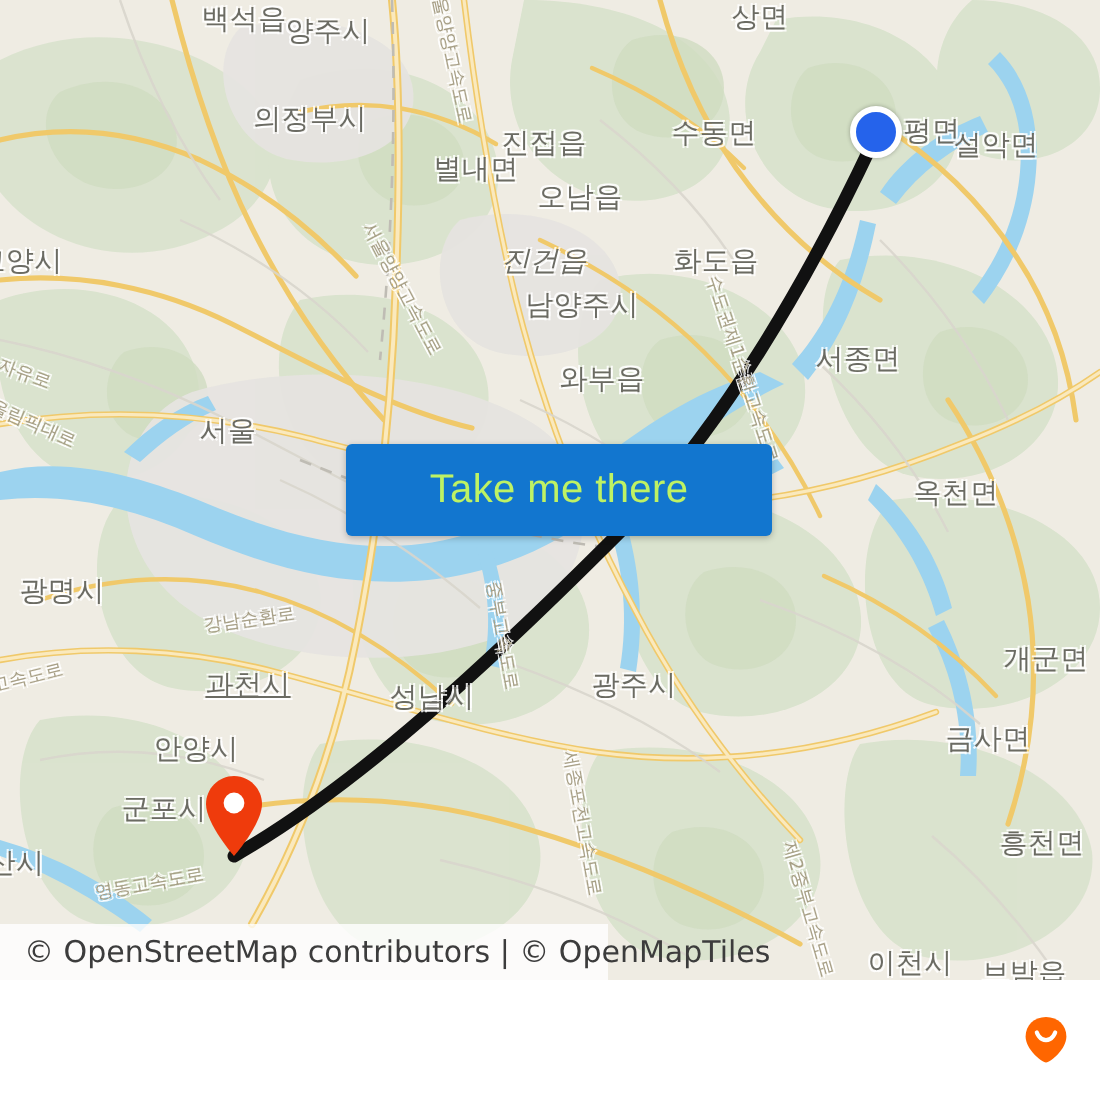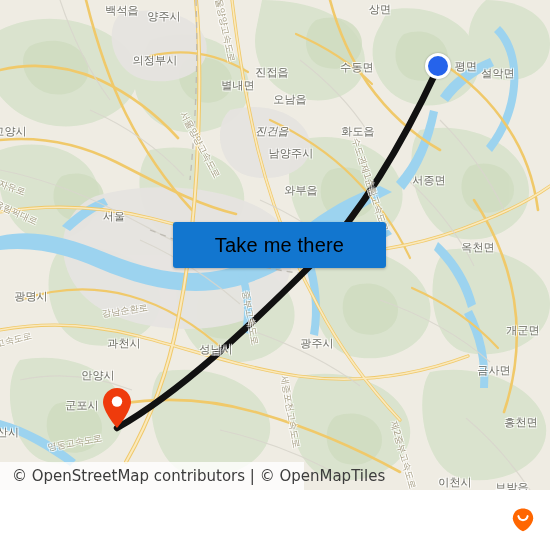--- a/index.html
+++ b/index.html
@@ -36,21 +36,21 @@
     width: 550px;
     height: 490px;
     display: block;
   }
 
   
   .map-label {
     position: absolute;
     color: #6b6b63;
     font-family: "DejaVu Sans", sans-serif;
-    font-size: 11px;
+    font-size: 14px;
     line-height: 1;
     white-space: nowrap;
     transform: translate(-50%, -50%);
     letter-spacing: 0.2px;
     text-shadow:
       -1px -1px 0 rgba(255,255,255,0.85),
        1px -1px 0 rgba(255,255,255,0.85),
       -1px  1px 0 rgba(255,255,255,0.85),
        1px  1px 0 rgba(255,255,255,0.85);
     pointer-events: none;
@@ -80,21 +80,21 @@
   
   #cta-button {
     position: absolute;
     left: 173px;
     top: 222px;
     width: 213px;
     height: 46px;
     background: #1276cf;
     border: none;
     border-radius: 3px;
-    color: #000000;
+    color: #bef264;
     font-family: "Liberation Sans", sans-serif;
     font-size: 20px;
     letter-spacing: 0.2px;
     cursor: pointer;
     box-shadow: 0 1px 3px rgba(0,0,0,0.25);
     padding: 0;
   }
 
   
   #attribution {
@@ -302,21 +302,21 @@
         <div class="map-label" style="left: 429px; top: 180px;">서종면</div>
         <div class="map-label road" style="left: 370px; top: 185px; transform: translate(-50%, -50%) rotate(72deg);">수도권제1순환고속도로</div>
         <div class="map-label road" style="left: 12px; top: 188px; transform: translate(-50%, -50%) rotate(20deg);">자유로</div>
         <div class="map-label" style="left: 301px; top: 190px;">와부읍</div>
         <div class="map-label road" style="left: 16px; top: 213px; transform: translate(-50%, -50%) rotate(24deg);">올림픽대로</div>
         <div class="map-label" style="left: 114px; top: 216px;">서울</div>
         <div class="map-label" style="left: 478px; top: 247px;">옥천면</div>
         <div class="map-label" style="left: 31px; top: 296px;">광명시</div>
         <div class="map-label road" style="left: 125px; top: 311px; transform: translate(-50%, -50%) rotate(-8deg);">강남순환로</div>
         <div class="map-label road" style="left: 14px; top: 340px; transform: translate(-50%, -50%) rotate(-14deg);">고속도로</div>
-        <div class="map-label" style="left: 124px; top: 343px;">과천시</div>
+        <div class="map-label" style="left: 124px; top: 343px; text-decoration: underline;">과천시</div>
         <div class="map-label" style="left: 523px; top: 330px;">개군면</div>
         <div class="map-label" style="left: 216px; top: 349px;">성남시</div>
         <div class="map-label" style="left: 317px; top: 343px;">광주시</div>
         <div class="map-label road" style="left: 250px; top: 318px; transform: translate(-50%, -50%) rotate(80deg);">중부고속도로</div>
         <div class="map-label" style="left: 494px; top: 370px;">금사면</div>
         <div class="map-label" style="left: 98px; top: 375px;">안양시</div>
         <div class="map-label" style="left: 82px; top: 405px;">군포시</div>
         <div class="map-label road" style="left: 290px; top: 412px; transform: translate(-50%, -50%) rotate(80deg);">세종포천고속도로</div>
         <div class="map-label" style="left: 521px; top: 422px;">흥천면</div>
         <div class="map-label" style="left: 8px; top: 432px;">산시</div>

